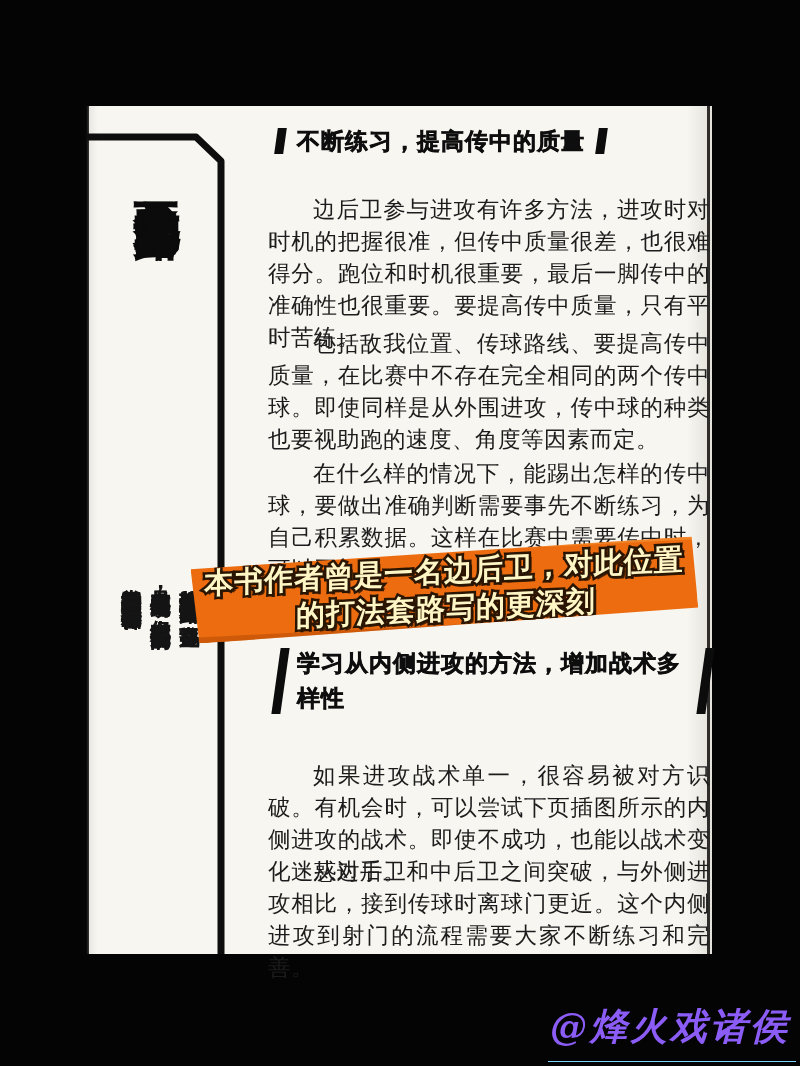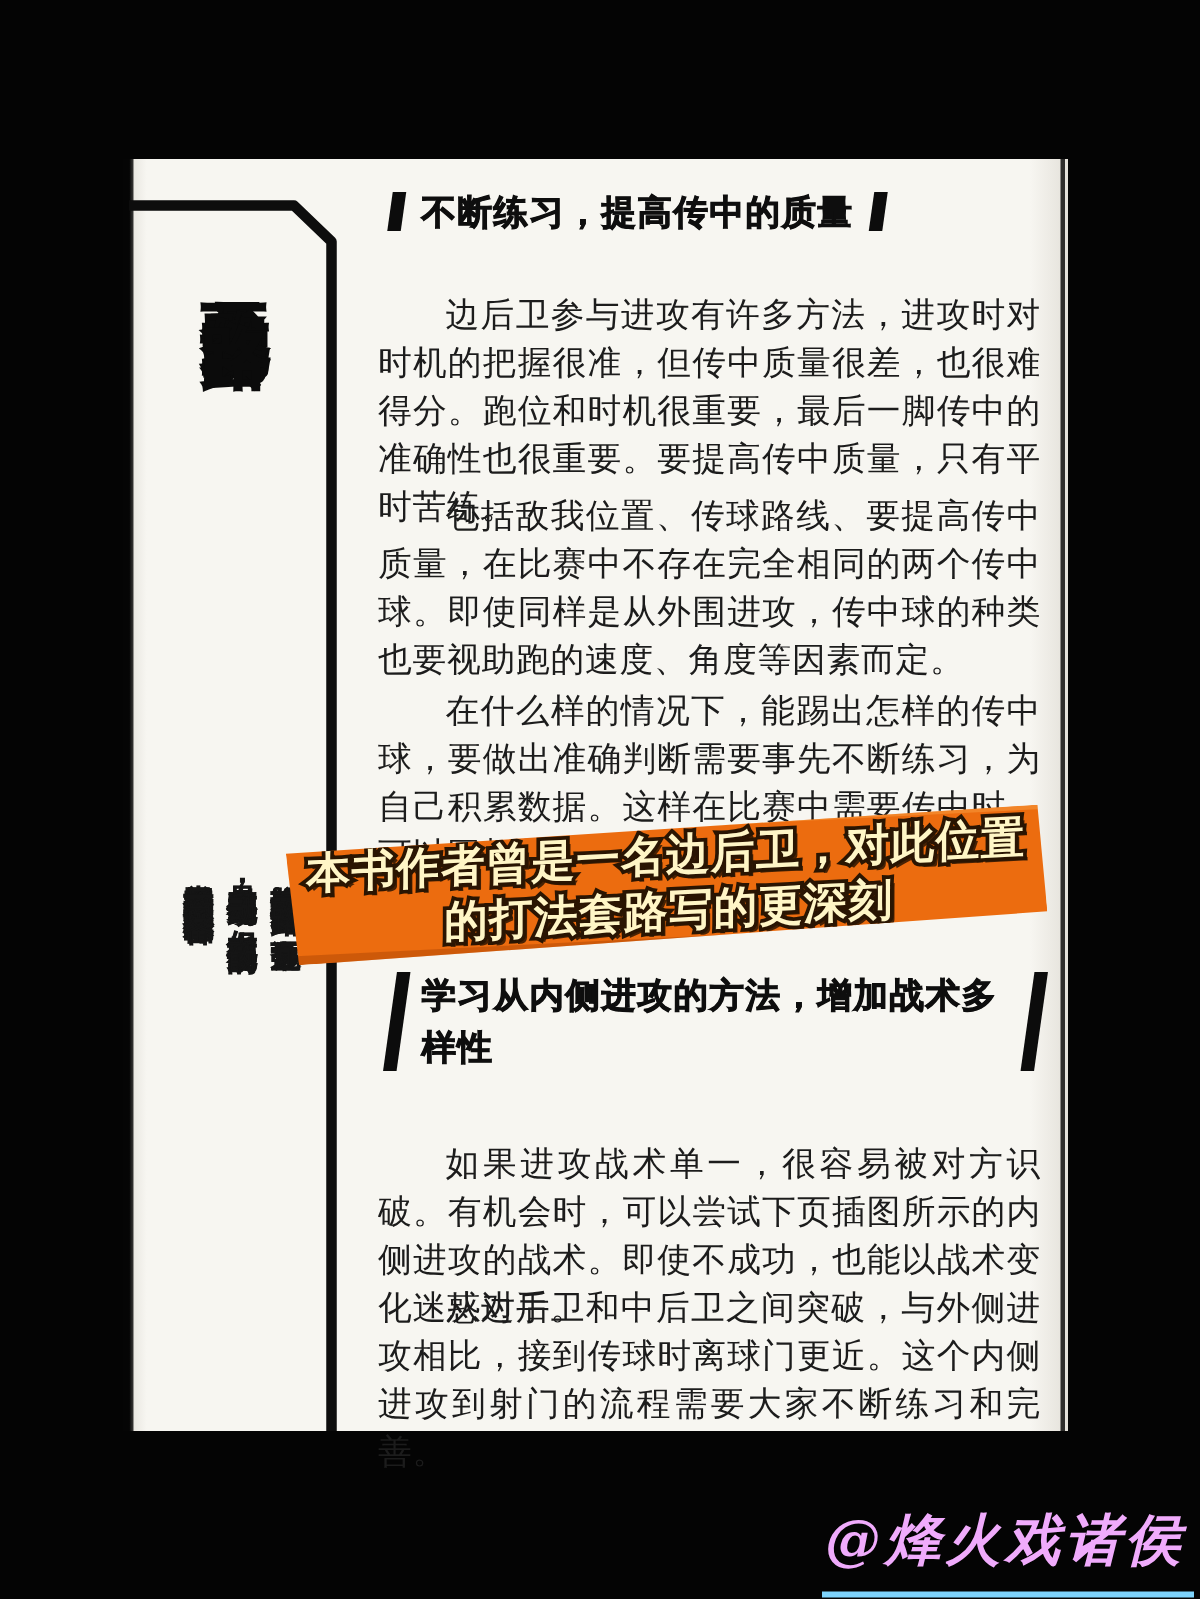--- a/index.html
+++ b/index.html
@@ -32,21 +32,21 @@
   
   .intro{
     position:absolute;left:32px;top:468px;height:380px;width:90px;
     writing-mode:vertical-rl;text-orientation:upright;
     font-size:20px;font-weight:700;line-height:29px;letter-spacing:1px;
     color:#151515;overflow:hidden;
   }
   .intro .col{-webkit-text-stroke:.4px #151515;}
 
   
-  .main{position:absolute;left:170px;top:0;width:445px;height:848px;}
+  .main{position:absolute;left:186px;top:0;width:445px;height:848px;}
   .heading{position:absolute;display:flex;gap:12px;align-items:stretch;
     font-weight:800;color:#0e0e0e;}
   .heading .brk{flex:0 0 9px;background:#0c0c0c;transform:skewX(-8deg);margin:2px 0;}
   .h1{left:8px;top:20px;font-size:23px;line-height:30px;white-space:nowrap;}
   .h2{left:8px;top:540px;font-size:23px;line-height:35px;font-family:Liberation Serif, serif;}
   .h2 .htext{width:392px;}
   .heading .htext{-webkit-text-stroke:.6px #0e0e0e;letter-spacing:1px;}
 
   .para{
     position:absolute;left:0;width:442px;margin:0;
@@ -73,22 +73,22 @@
     paint-order:stroke fill;
     text-shadow:3px 3px 0 rgba(42,21,2,.85);
     transform:skewX(-3deg);
     white-space:nowrap;
   }
 
   
   .watermark{
     position:absolute;left:548px;top:1002px;
     font-family:"DejaVu Serif",serif;font-style:italic;font-weight:700;
-    font-size:37px;color:#f0abfc;letter-spacing:3px;
-    border-bottom:4px solid #7dd3fc;padding:0 6px 9px 2px;
+    font-size:37px;color:#8b5cf6;letter-spacing:3px;
+    border-bottom:1px solid #7dd3fc;padding:0 6px 9px 2px;
   }
 </style>
 </head>
 <body style="background: rgb(4, 4, 4);">
 
 <div class="stage">
 
   <div class="page">
     <div class="edge-left"></div>
     <div class="edge-right"></div>

